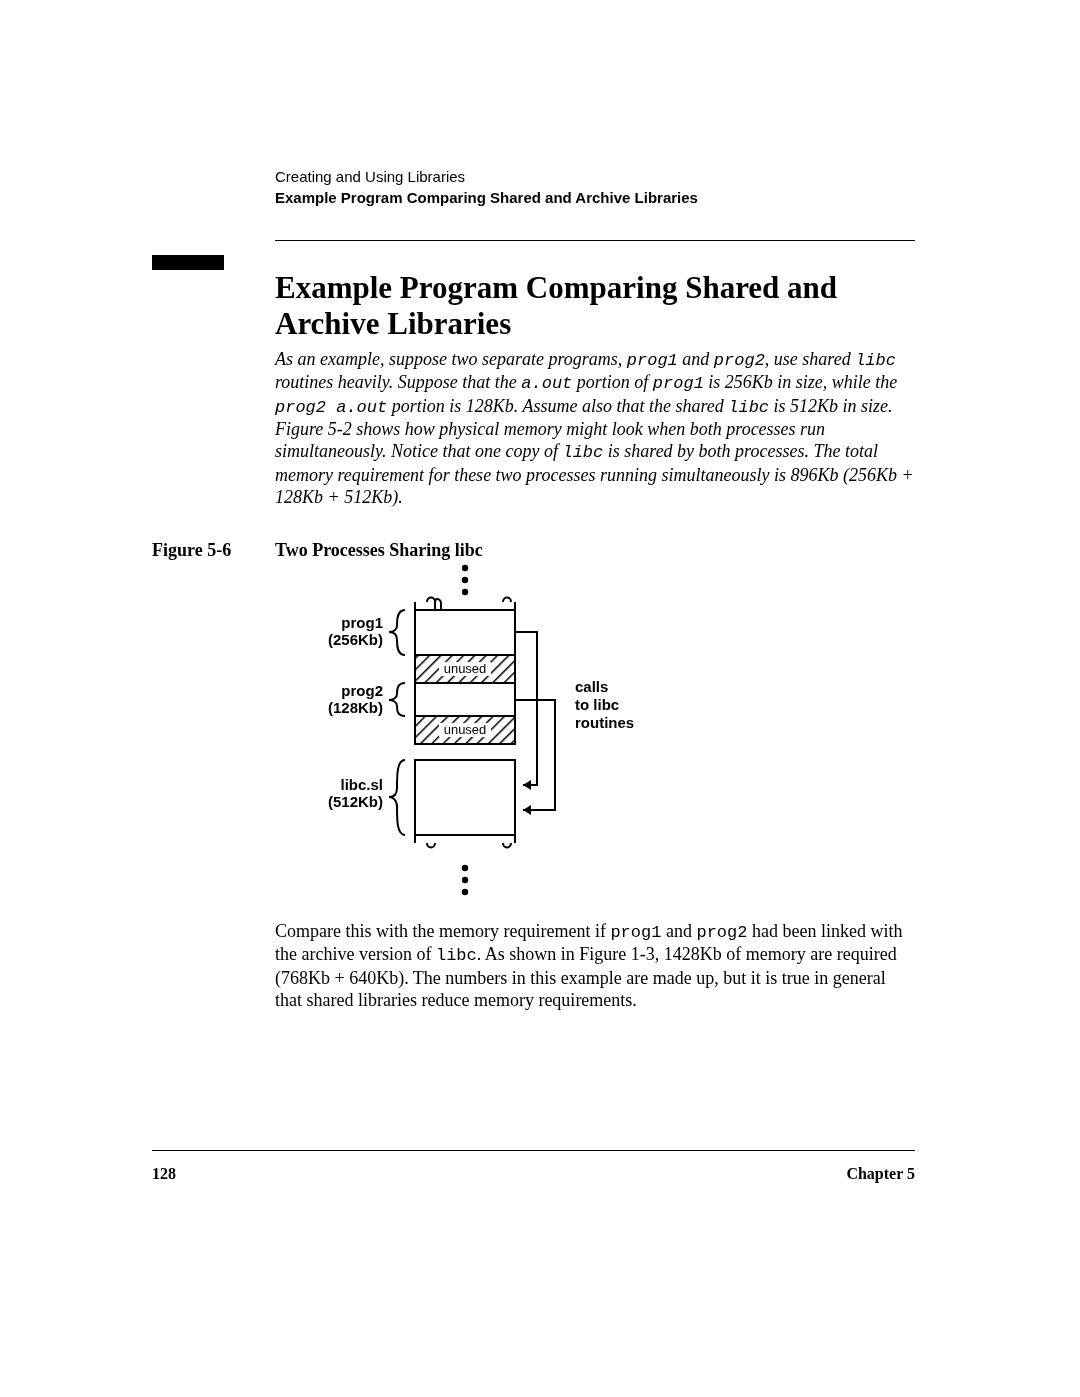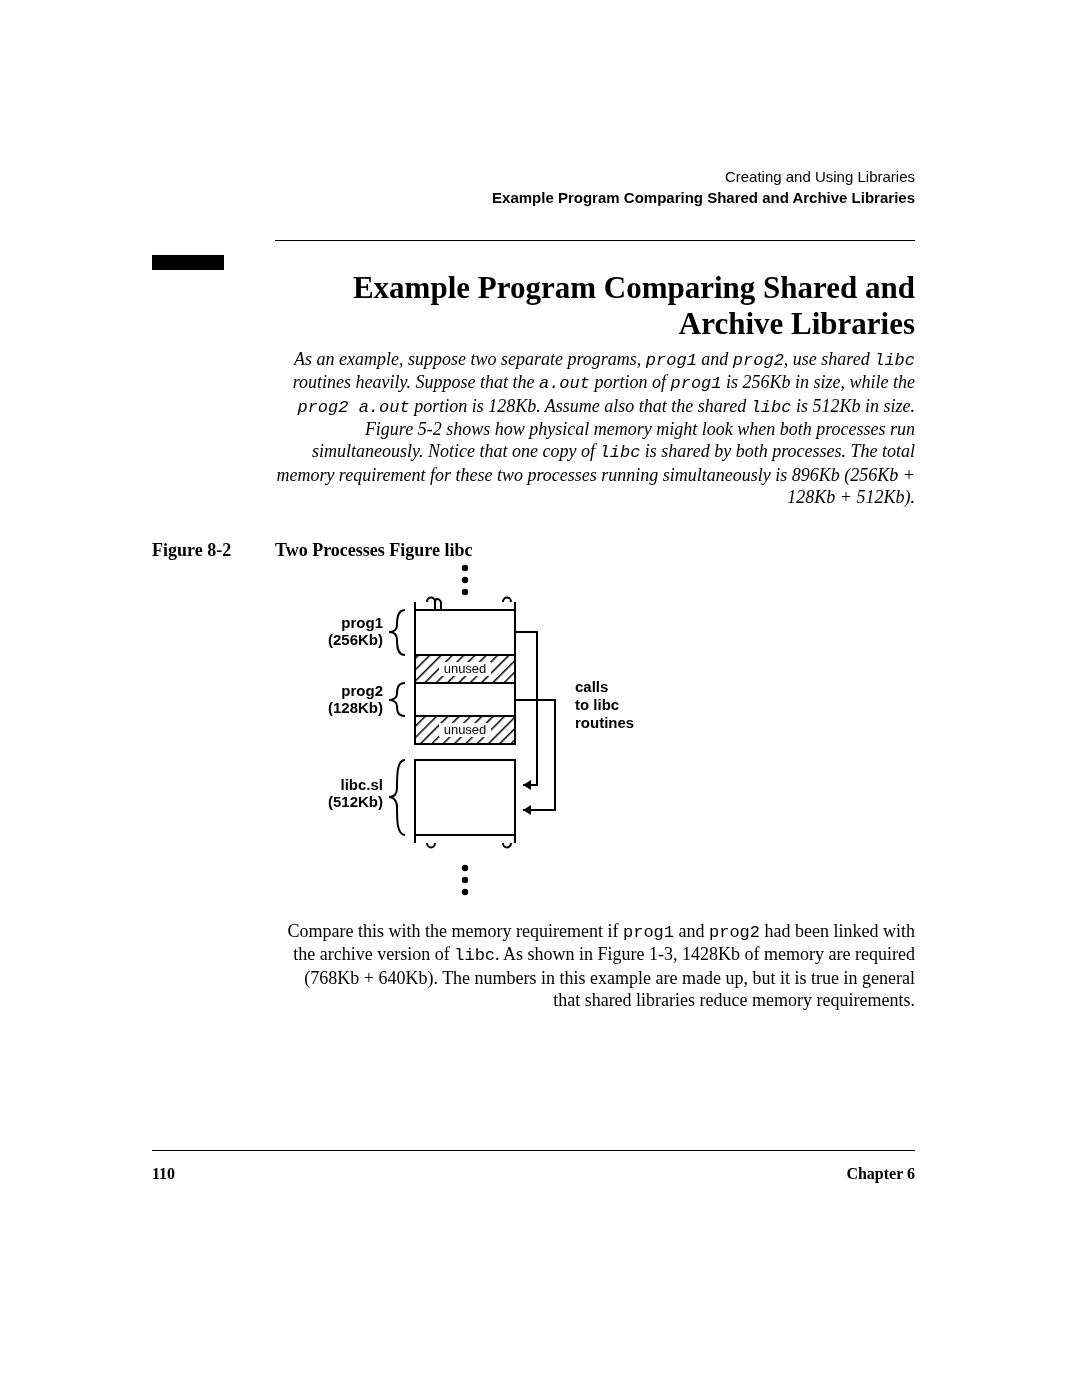--- a/index.html
+++ b/index.html
@@ -12,21 +12,20 @@
     width: 1080px;
     height: 1397px;
     position: relative;
   }
   .page {
     position: absolute;
     left: 0;
     top: 0;
     width: 1080px;
     height: 1311px;
-    text-align: right;
   }
   .header {
     position: absolute;
     left: 275px;
     top: 168px;
     width: 640px;
   }
   .header-line1 {
     font-family: Arial, Helvetica, sans-serif;
     font-size: 15px;
@@ -129,22 +128,22 @@
 
   <div class="top-rule"></div>
   <div class="thick-bar"></div>
 
   <div class="title">Example Program Comparing Shared and Archive Libraries</div>
 
   <div class="para para1">
     <span>As an example, suppose two separate programs, </span><code>prog1</code><span> and </span><code>prog2</code><span>, use shared </span><code>libc</code><span> routines heavily. Suppose that the </span><code>a.out</code><span> portion of </span><code>prog1</code><span> is 256Kb in size, while the </span><code>prog2 a.out</code><span> portion is 128Kb. Assume also that the shared </span><code>libc</code><span> is 512Kb in size. Figure 5-2 shows how physical memory might look when both processes run simultaneously. Notice that one copy of </span><code>libc</code><span> is shared by both processes. The total memory requirement for these two processes running simultaneously is 896Kb (256Kb + 128Kb + 512Kb).</span>
   </div>
 
-  <div class="fig-label">Figure 8-2</div>
-  <div class="fig-caption">Two Processes Figure libc</div>
+  <div class="fig-label">Figure 5-6</div>
+  <div class="fig-caption">Two Processes Sharing libc</div>
 
   <div class="figure">
     <svg viewBox="0 0 640 350" xmlns="http://www.w3.org/2000/svg">
 
       <circle cx="190" cy="8" r="3.2" fill="#000"></circle>
       <circle cx="190" cy="20" r="3.2" fill="#000"></circle>
       <circle cx="190" cy="32" r="3.2" fill="#000"></circle>
 
       <rect x="140" y="50" width="100" height="45" fill="#fff" stroke="#000" stroke-width="2"></rect>
 
@@ -204,17 +203,17 @@
       <text x="300" y="168" font-family="Arial" font-size="15" font-weight="bold">routines</text>
     </svg>
   </div>
 
   <div class="para para2">
     <span>Compare this with the memory requirement if </span><code>prog1</code><span> and </span><code>prog2</code><span> had been linked with the archive version of </span><code>libc</code><span>. As shown in Figure 1-3, 1428Kb of memory are required (768Kb + 640Kb). The numbers in this example are made up, but it is true in general that shared libraries reduce memory requirements.</span>
   </div>
 
   <div class="bottom-rule"></div>
   <div class="footer">
-    <span class="page-num">110</span>
-    <span class="chap">Chapter 6</span>
+    <span class="page-num">128</span>
+    <span class="chap">Chapter 5</span>
   </div>
 
 </div>
 
 </body></html>

